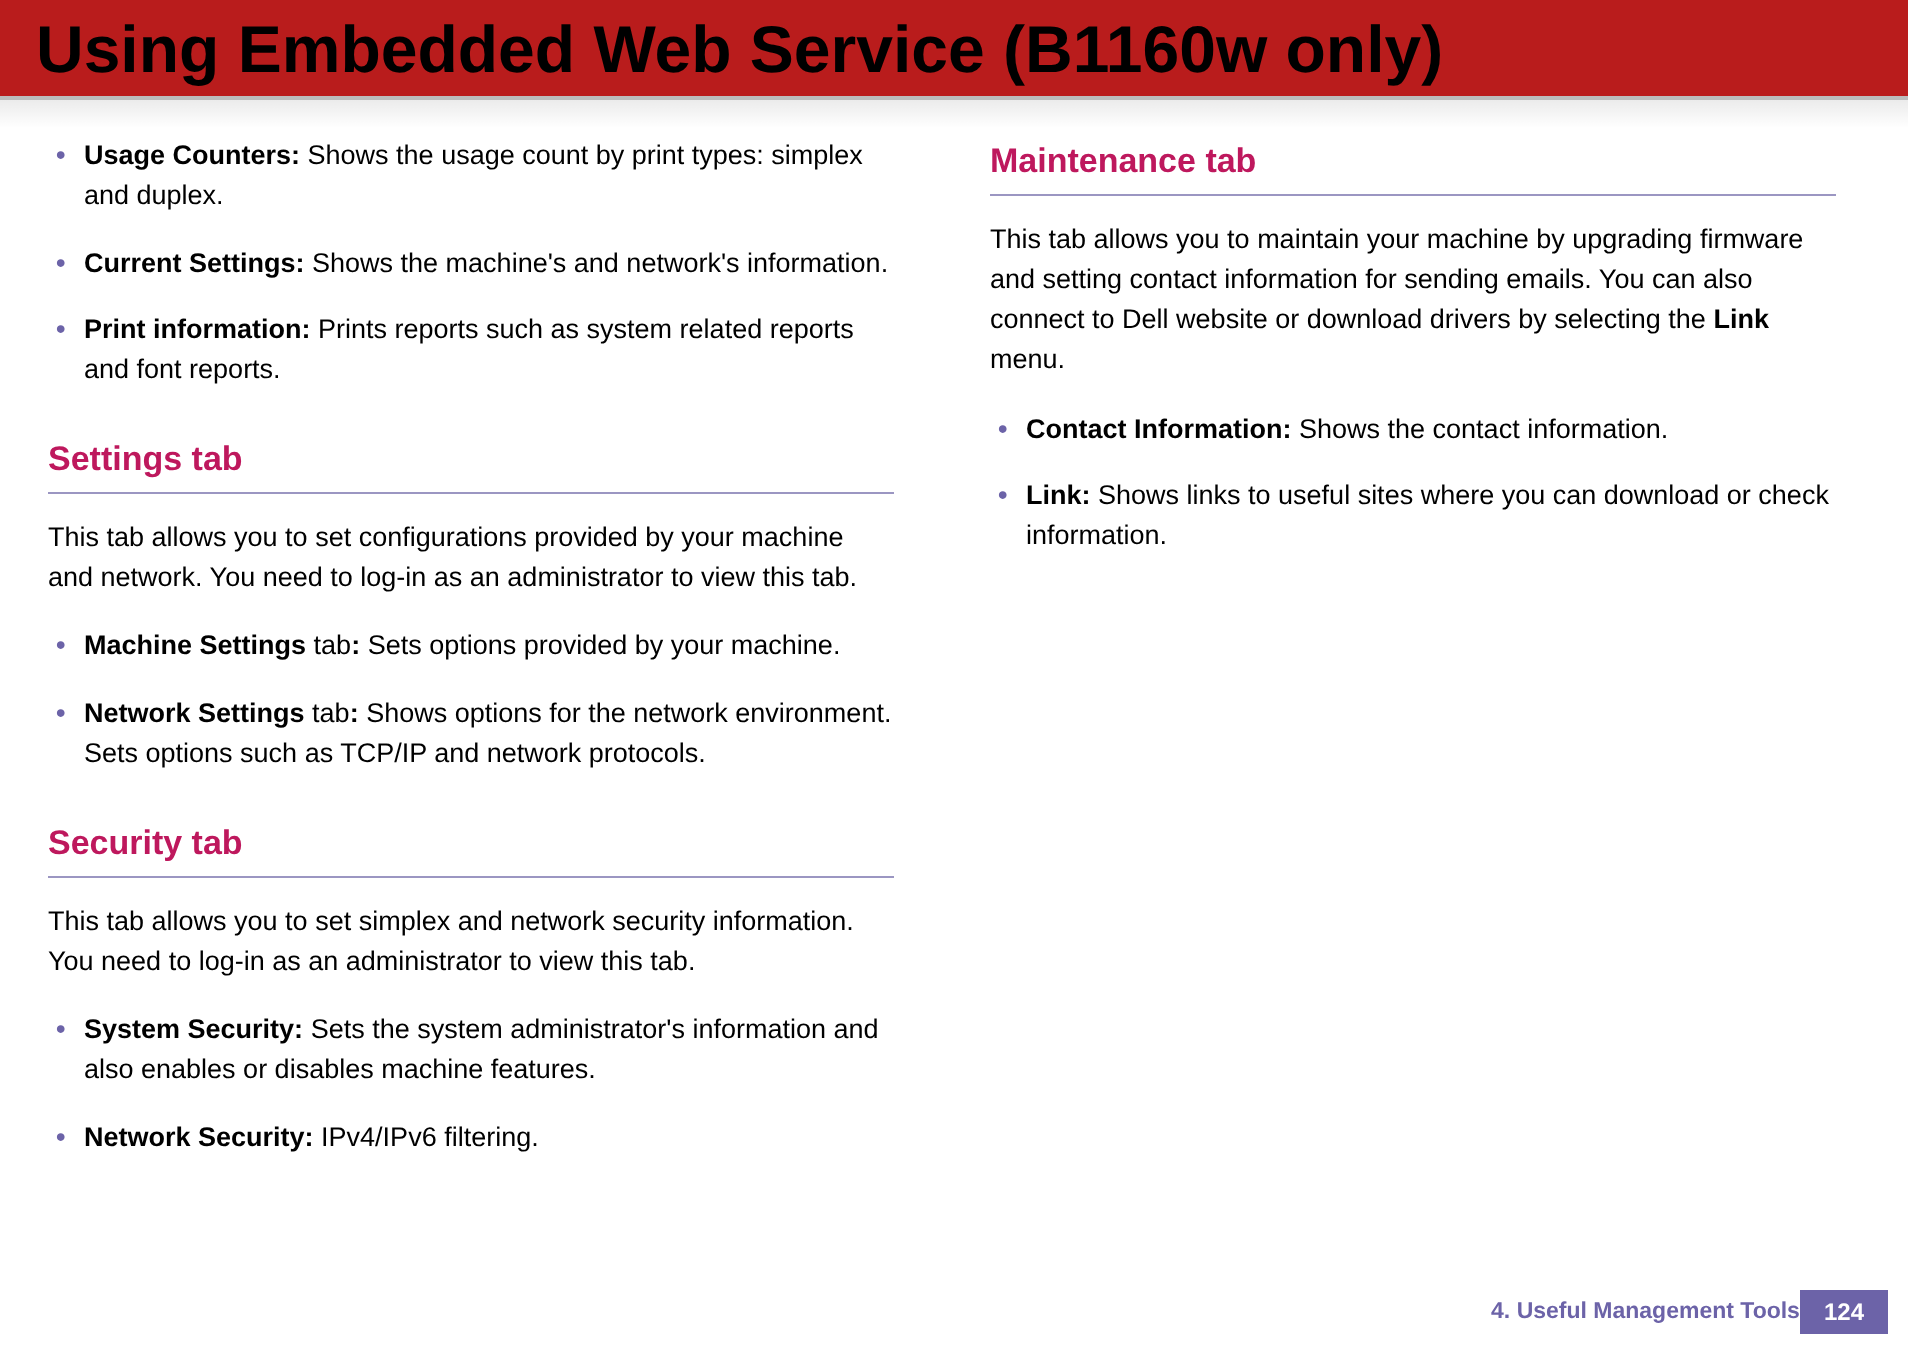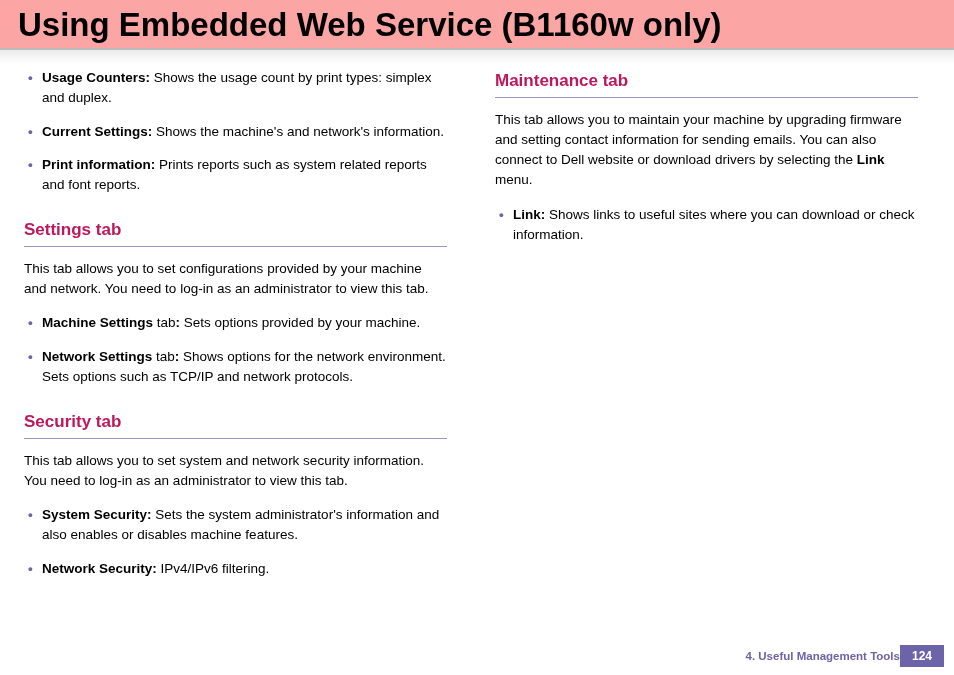--- a/index.html
+++ b/index.html
@@ -11,21 +11,21 @@
     color: #000;
     position: relative;
     overflow: hidden;
   }
   .page-title {
     font-size: 33px;
     font-weight: 700;
     padding: 6px 0 4px 18px;
     border-bottom: 2px solid #bcbcbc;
     position: relative;
-    background: #fca5a5;
+    background: #b91c1c;
   }
   .title-shadow {
     position: absolute;
     left: 0; right: 0;
     top: 50px;
     height: 14px;
     background: linear-gradient(to bottom, rgba(0,0,0,0.08), rgba(0,0,0,0));
   }
   .columns {
     display: flex;
@@ -115,38 +115,41 @@
     <ul class="bullet-list">
       <li>
         <span class="item-term">Machine Settings</span><span> tab</span><span class="item-term">:</span><span> Sets options provided by your machine.</span>
       </li>
       <li>
         <span class="item-term">Network Settings</span><span> tab</span><span class="item-term">:</span><span> Shows options for the network environment. Sets options such as TCP/IP and network protocols.</span>
       </li>
     </ul>
 
     <h2 class="section-heading">Security tab</h2>
-    <p class="para">This tab allows you to set system and network security information. You need to log-in as an administrator to view this tab.</p>
+    <p class="para">This tab allows you to set simplex and network security information. You need to log-in as an administrator to view this tab.</p>
     <ul class="bullet-list">
       <li>
         <span class="item-term">System Security:</span><span> Sets the system administrator's information and also enables or disables machine features.</span>
       </li>
       <li>
         <span class="item-term">Network Security:</span><span>  IPv4/IPv6 filtering.</span>
       </li>
     </ul>
   </div>
 
   <div class="col">
     <h2 class="section-heading first-right">Maintenance tab</h2>
     <p class="para">
       <span>This tab allows you to maintain your machine by upgrading firmware and setting contact information for sending emails. You can also connect to Dell website or download drivers by selecting the </span><span class="inline-bold">Link</span><span> menu.</span>
     </p>
     <ul class="bullet-list">
       <li>
+        <span class="item-term">Contact Information:</span><span> Shows the contact information.</span>
+      </li>
+      <li>
         <span class="item-term">Link:</span><span> Shows links to useful sites where you can download or check information.</span>
       </li>
     </ul>
   </div>
 </div>
 
 <div class="footer">
   <span class="footer-text">4.  Useful Management Tools</span>
   <span class="page-num">124</span>
 </div>

